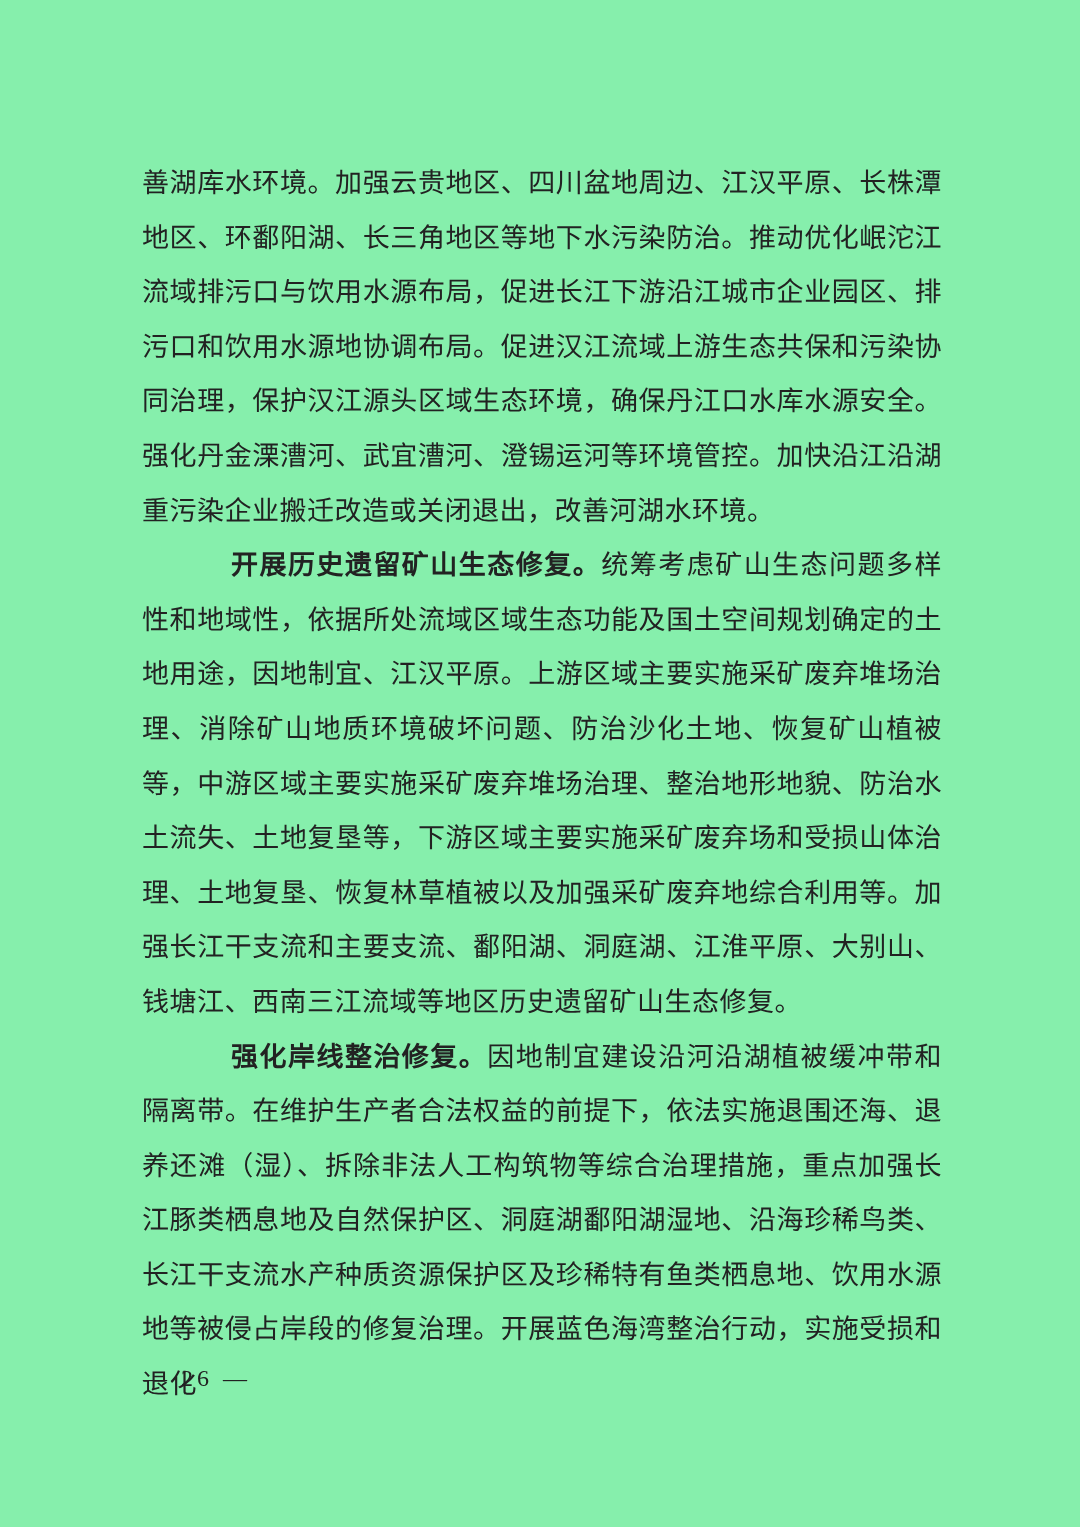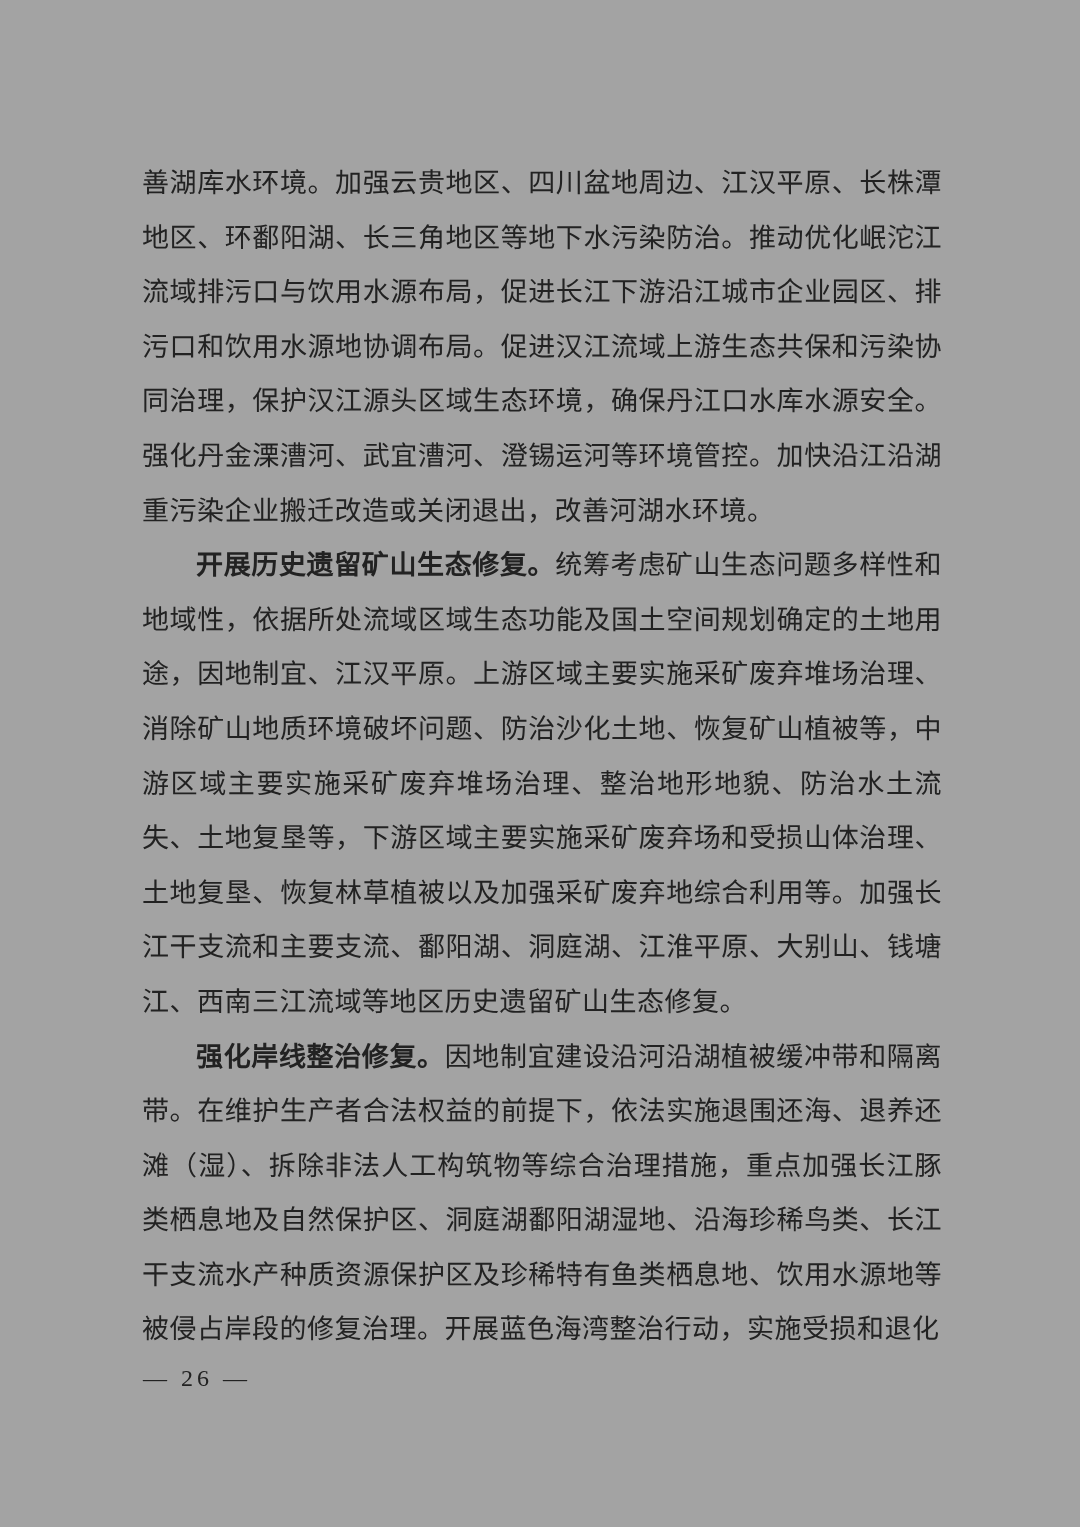--- a/index.html
+++ b/index.html
@@ -4,21 +4,21 @@
 <style>
   html, body {
     margin: 0;
     padding: 0;
     background: #ffffff;
   }
   .page {
     position: relative;
     width: 1080px;
     height: 1527px;
-    background: #a3a3a3;
+    background: #86efac;
     overflow: hidden;
     font-family: "Liberation Serif", "DejaVu Serif", serif;
     color: #222222;
   }
   .content {
     position: absolute;
     left: 142px;
     top: 156px;
     width: 800px;
   }
@@ -31,20 +31,21 @@
     text-align: justify;
     text-justify: inter-ideograph;
     word-break: break-all;
     font-weight: 400;
   }
   .para.indent {
     text-indent: 2em;
   }
   .para .lead {
     font-weight: 700;
+    margin-left: 35px;
   }
   .page-number {
     position: absolute;
     left: 143px;
     top: 1358px;
     font-size: 24px;
     line-height: 40px;
     letter-spacing: 4px;
     color: #222222;
     font-family: "Liberation Serif", "DejaVu Serif", serif;

